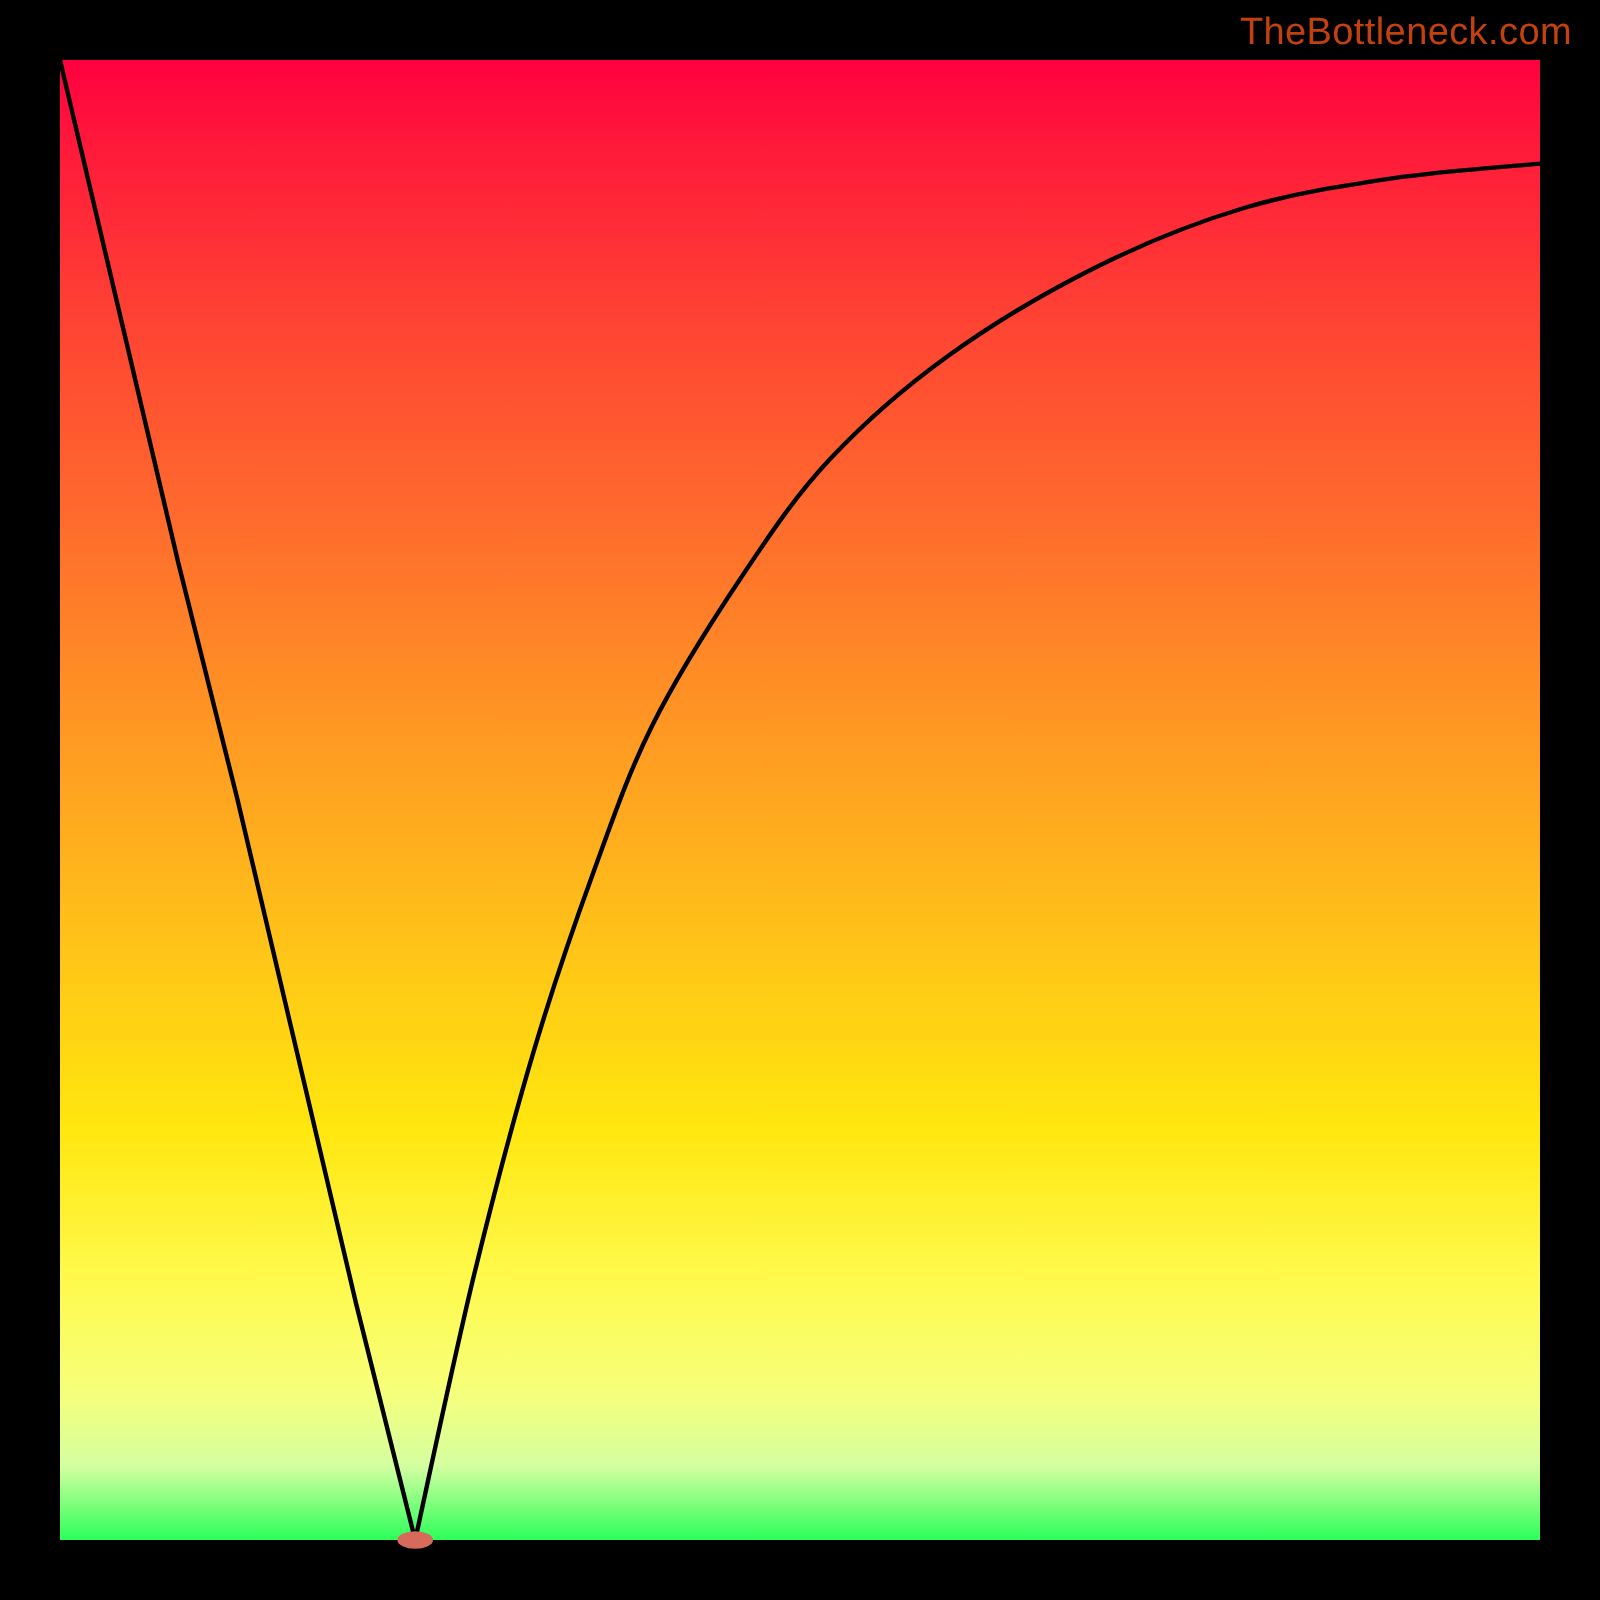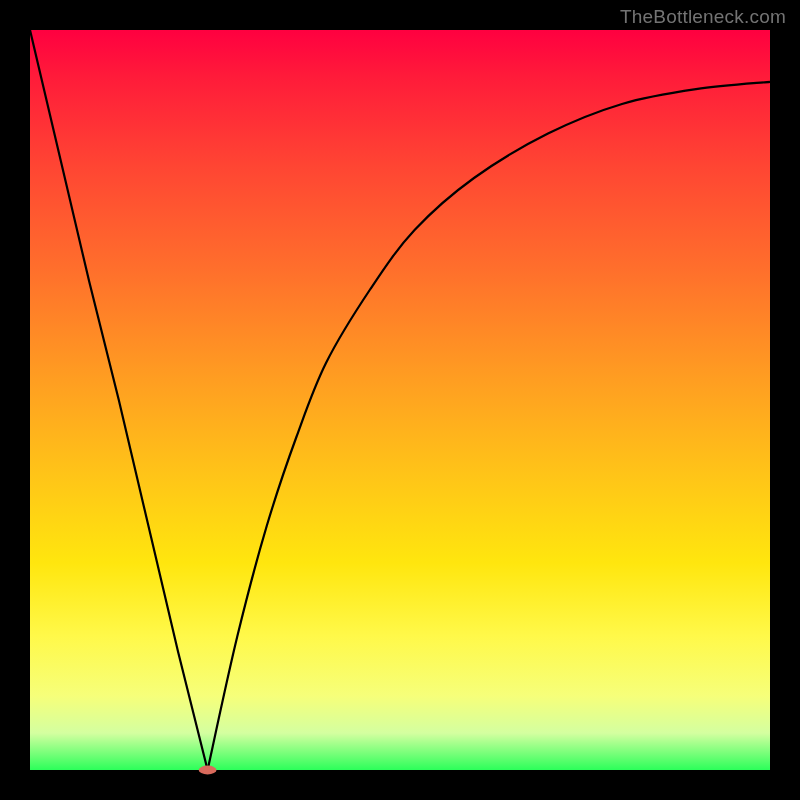--- a/index.html
+++ b/index.html
@@ -36,21 +36,21 @@
       #fff94a 82%,
       #f6ff7a 90%,
       #d4ffa0 95%,
       #2cff5a 100%
     );
   }
   .watermark {
     position: absolute;
     top: 6px;
     right: 14px;
-    color: #737373;
+    color: #c2410c;
     font-size: 19px;
     letter-spacing: 0.2px;
     user-select: none;
   }
   svg.curve {
     position: absolute;
     left: 0;
     top: 0;
     width: 740px;
     height: 740px;

